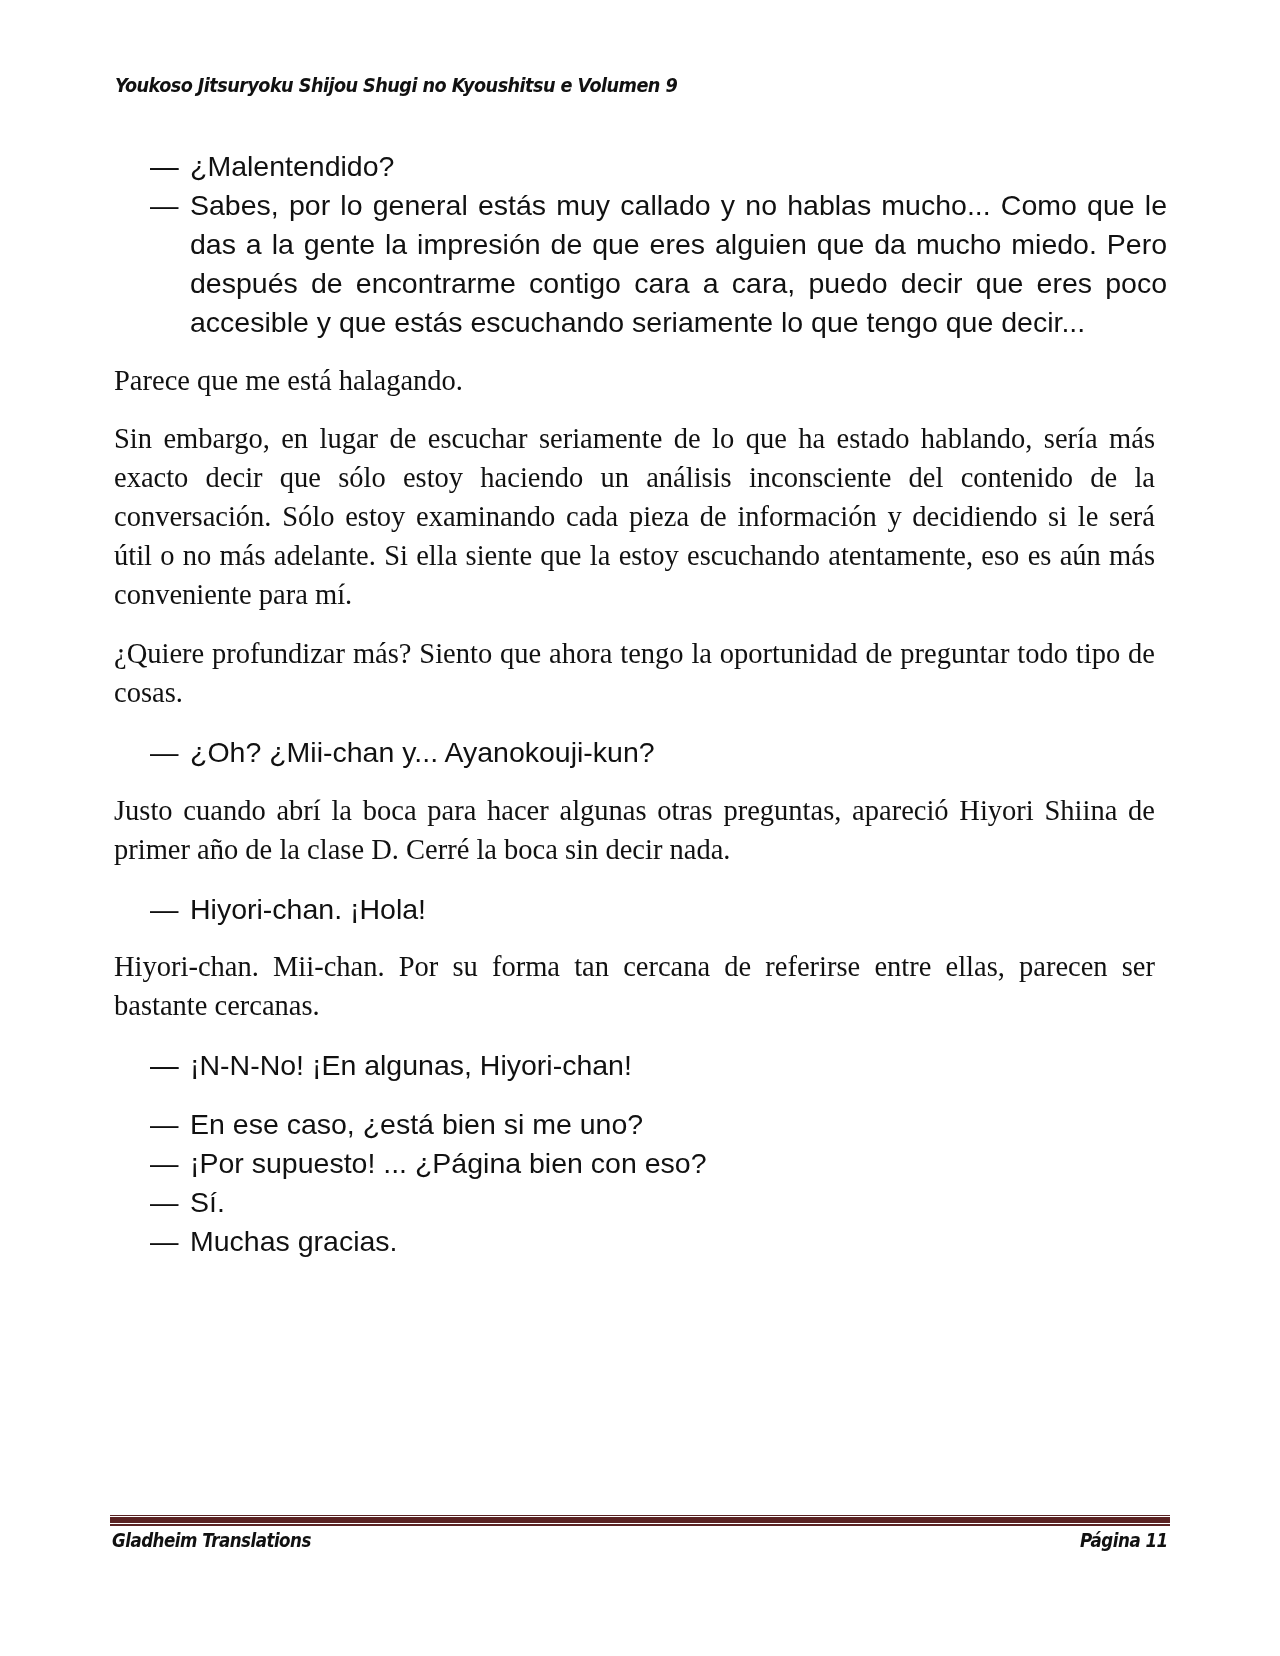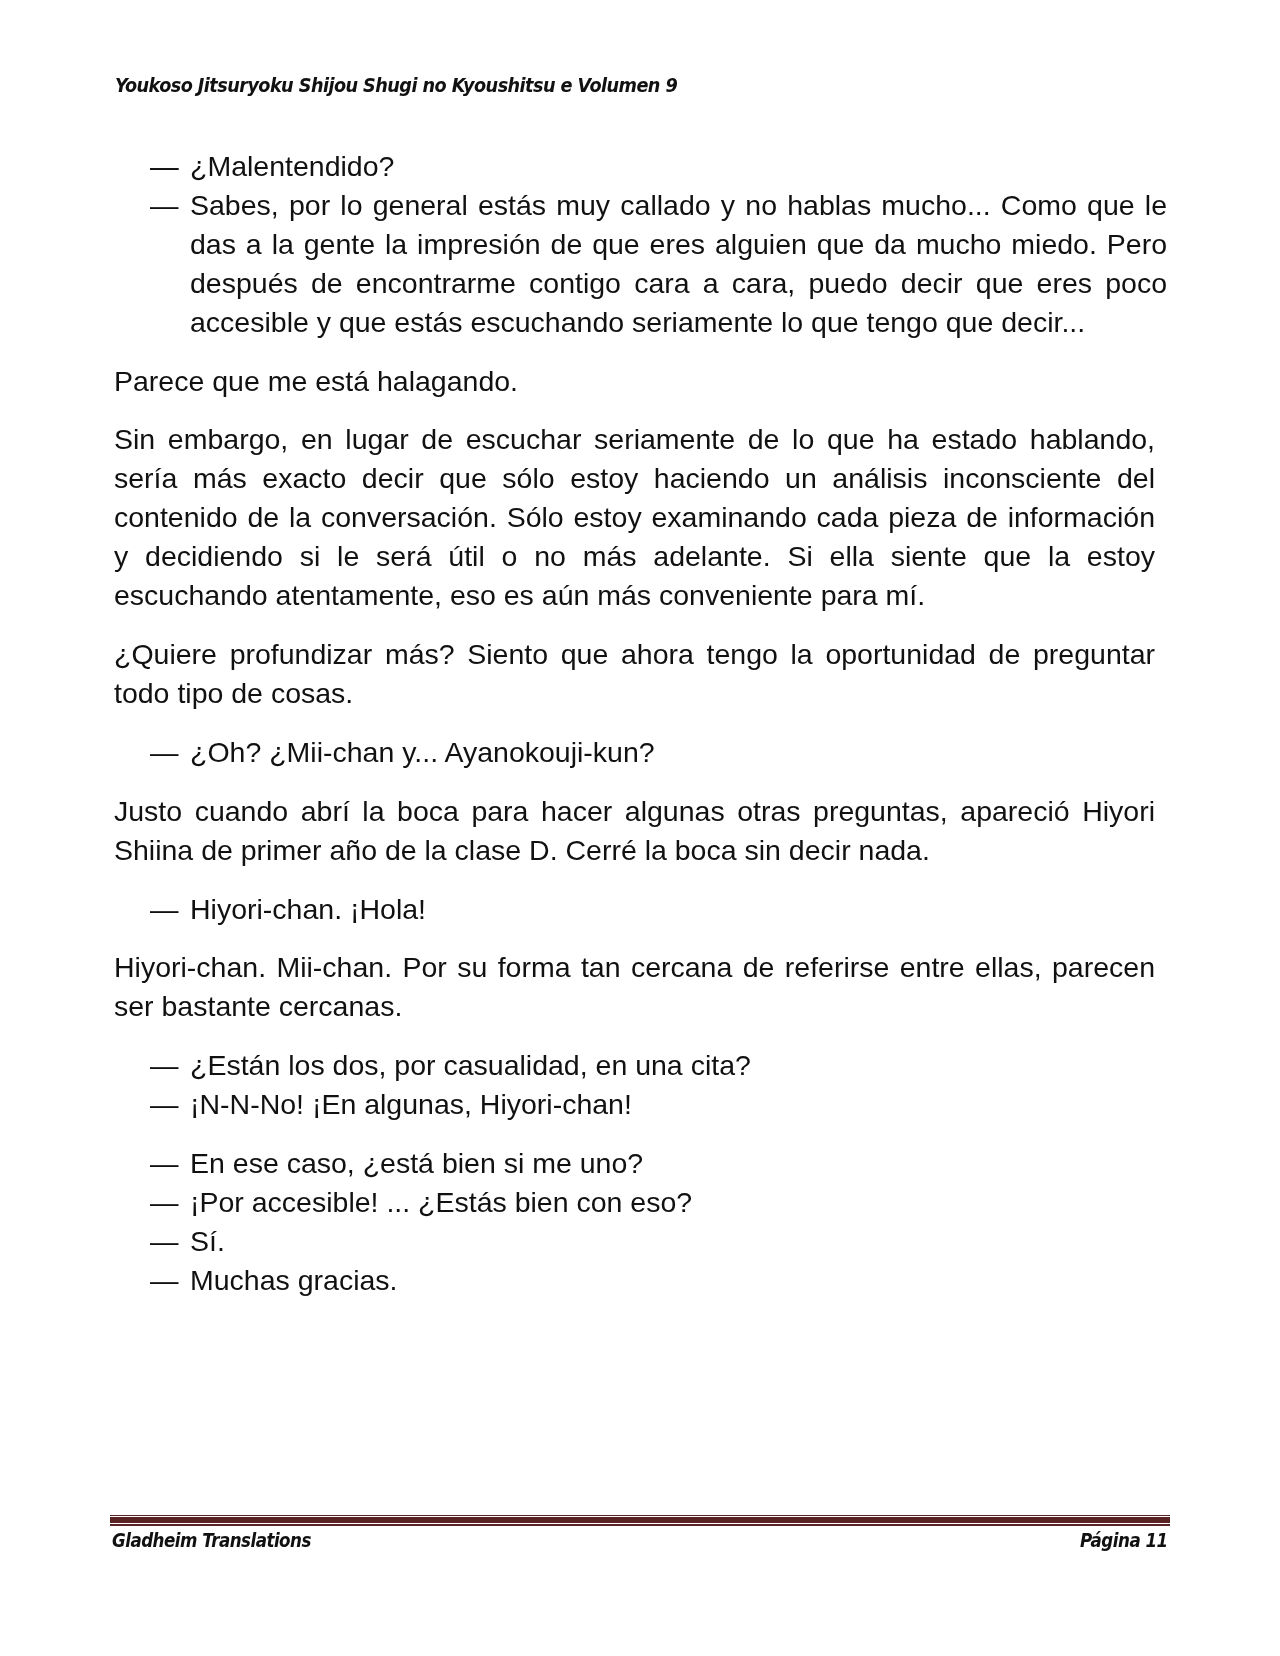--- a/index.html
+++ b/index.html
@@ -47,20 +47,21 @@
       text-align: justify;
     }
     .dash {
       position: absolute;
       left: 0;
       top: 0;
     }
     .para {
       margin: 0 12px 20px 0;
       text-align: justify;
+      font-family: Liberation Serif, serif;
     }
     .footer-rule {
       position: absolute;
       left: 110px;
       width: 1060px;
       top: 1515px;
       height: 11px;
     }
     .footer-rule .thin-top {
       position: absolute; left: 0; right: 0; top: 0; height: 1px; background: #5a2222;
@@ -116,28 +117,28 @@
 
   <p class="para">Justo cuando abrí la boca para hacer algunas otras preguntas, apareció Hiyori Shiina de primer año de la clase D. Cerré la boca sin decir nada.</p>
 
   <div class="dialogue-block">
     <div class="dialogue-line"><span class="dash">—</span><span>Hiyori-chan. ¡Hola!</span></div>
   </div>
 
   <p class="para">Hiyori-chan. Mii-chan. Por su forma tan cercana de referirse entre ellas, parecen ser bastante cercanas.</p>
 
   <div class="dialogue-block">
-    <div class="dialogue-line"><span class="dash">—</span><span>¿Están los dos, por casualidad, en una cita?</span></div>
+    <div class="dialogue-line"><span class="dash">—</span></div>
     <div class="dialogue-line"><span class="dash">—</span><span>¡N-N-No! ¡En algunas, Hiyori-chan!</span></div>
   </div>
 
 
   <div class="dialogue-block">
     <div class="dialogue-line"><span class="dash">—</span><span>En ese caso, ¿está bien si me uno?</span></div>
-    <div class="dialogue-line"><span class="dash">—</span><span>¡Por accesible! ... ¿Estás bien con eso?</span></div>
+    <div class="dialogue-line"><span class="dash">—</span><span>¡Por supuesto! ... ¿Página bien con eso?</span></div>
     <div class="dialogue-line"><span class="dash">—</span><span>Sí.</span></div>
     <div class="dialogue-line"><span class="dash">—</span><span>Muchas gracias.</span></div>
   </div>
 
 </div>
 
 <div class="footer-rule">
   <div class="thin-top"></div>
   <div class="thick"></div>
   <div class="thin-bottom"></div>

